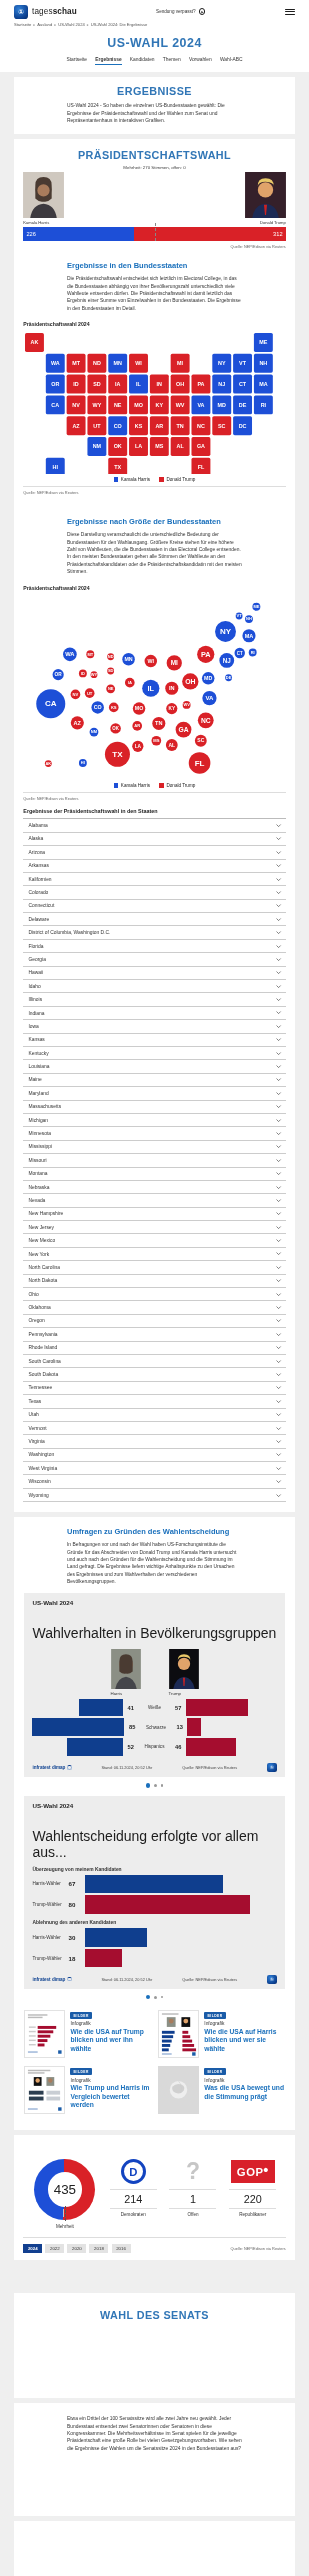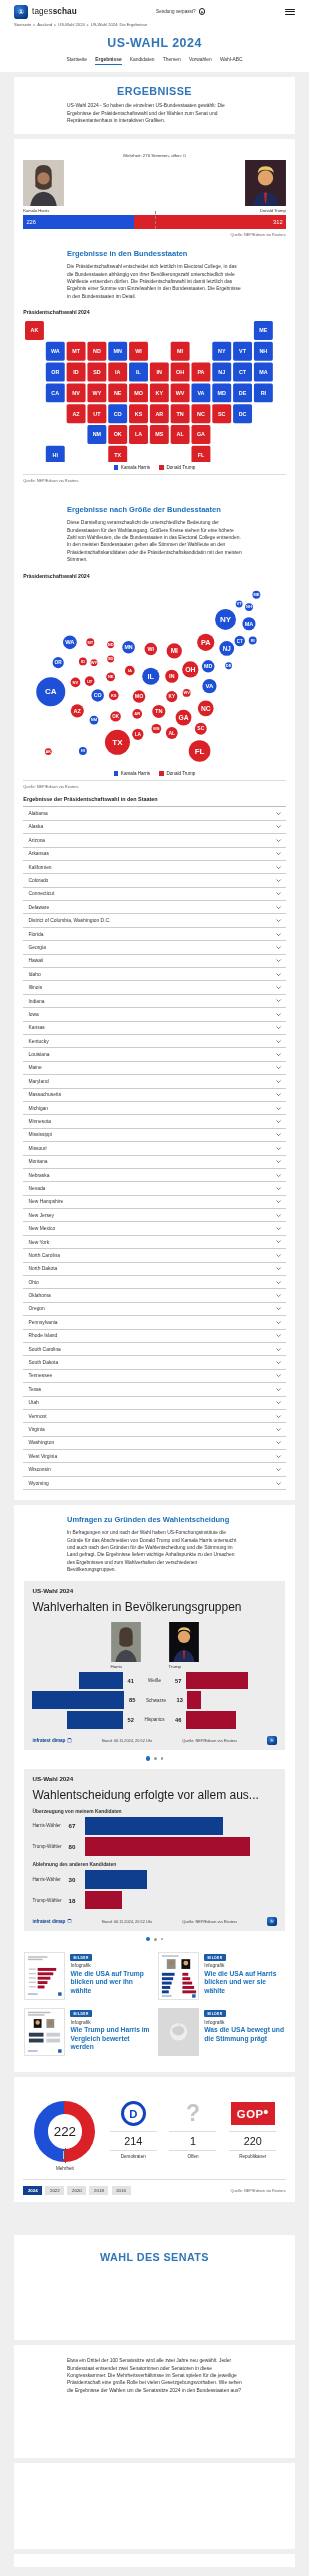--- a/index.html
+++ b/index.html
@@ -58,21 +58,21 @@
 
   
   .acc-head { font-size:5.4px; font-weight:bold; padding:7.2px 9.3px 4.1px; }
   .acc { margin:0 9.3px; border-top:0.8px solid #bbb; }
   .acc-row { display:flex; justify-content:space-between; align-items:center; height:13.4px; border-bottom:0.5px solid #ccc; padding:0 4.1px 0 5.2px; font-size:4.9px; color:#333; cursor:pointer; }
   .acc-row svg { width:5.2px; height:3.1px; }
 
   
   .chartcard { background:#ededed; margin:7.2px 10.3px 0; padding:6.7px 8.2px 5.2px; }
   .cc-eyebrow { font-size:6.2px; font-weight:bold; }
-  .cc-title { font-size:12px; margin-top:6px; color:#1d1d1d; }
+  .cc-title { font-size:14px; margin-top:19px; color:#1d1d1d; }
   .cc-photos { display:flex; gap:28px; justify-content:center; margin:7.2px 0 2.1px; }
   .cc-photo-wrap { width:30px; }
   .cc-photo { width:30px; height:40px; overflow:hidden; }
   .cc-photo svg { width:100%; height:100%; display:block; }
   .cc-photo-label { font-size:4.4px; color:#333; margin-top:2.1px; }
   .dg-row { display:flex; align-items:center; height:19.6px; }
   .dg-zone-l, .dg-zone-r { flex:1; display:flex; align-items:center; height:17.5px; }
   .dg-zone-l { justify-content:flex-end; }
   .dg-val { width:15.5px; text-align:center; font-size:5.7px; font-weight:bold; }
   .dg-cat { width:32px; text-align:center; font-size:4.6px; color:#333; }
@@ -164,20 +164,21 @@
 </div>
 <div class="gap"></div>
 
 <section class="card" style="padding:8.2px 0 9.3px;">
   <div class="sect-title">ERGEBNISSE</div>
   <p class="txtcol" style="margin-top:5.2px;">US-Wahl 2024 - So haben die einzelnen US-Bundesstaaten gewählt: Die Ergebnisse der Präsidentschaftswahl und der Wahlen zum Senat und Repräsentantenhaus in interaktiven Grafiken.</p>
 </section>
 <div class="gap"></div>
 
 <section class="card" style="padding:10.3px 0 9.3px;">
+  <div class="sect-title">PRÄSIDENTSCHAFTSWAHL</div>
   <div class="pres-majority">Mehrheit: 270 Stimmen, offen: 0</div>
 
   <div class="cand-row">
     <div class="cand">
       <div class="photo">
         <svg viewBox="0 0 80 90">
             <rect width="80" height="90" fill="#cfc8bf"></rect>
             <circle cx="40" cy="34" r="16" fill="#6b5a4e"></circle>
             <path d="M24 26 Q24 10 40 10 Q56 10 56 26 L56 52 Q48 60 40 58 Q32 60 24 52 Z" fill="#4a3b32"></path>
             <circle cx="40" cy="36" r="12" fill="#a97c5c"></circle>
@@ -1168,21 +1169,21 @@
       </div>
     </div>
 </section>
 <div class="gap"></div>
 
 <section class="card" style="padding:11.3px 0 0;">
   <div class="house-flex">
     <div class="donut-wrap">
       <div class="donut" id="houseDonut" style="background: conic-gradient(rgb(217, 33, 39) 0deg, rgb(217, 33, 39) 182.069deg, rgb(198, 198, 198) 182.069deg, rgb(198, 198, 198) 182.897deg, rgb(29, 79, 215) 182.897deg, rgb(29, 79, 215) 360deg);">
         <div class="hole">
-            <span>222</span>
+            <span>435</span>
           </div>
         <div class="mark"></div>
       </div>
       <div class="donut-label">Mehrheit</div>
     </div>
     <div class="house-stats" id="houseStats">
         <div class="hstat">
           <div class="logo">
             <div class="dem-logo">D</div>
           </div>

